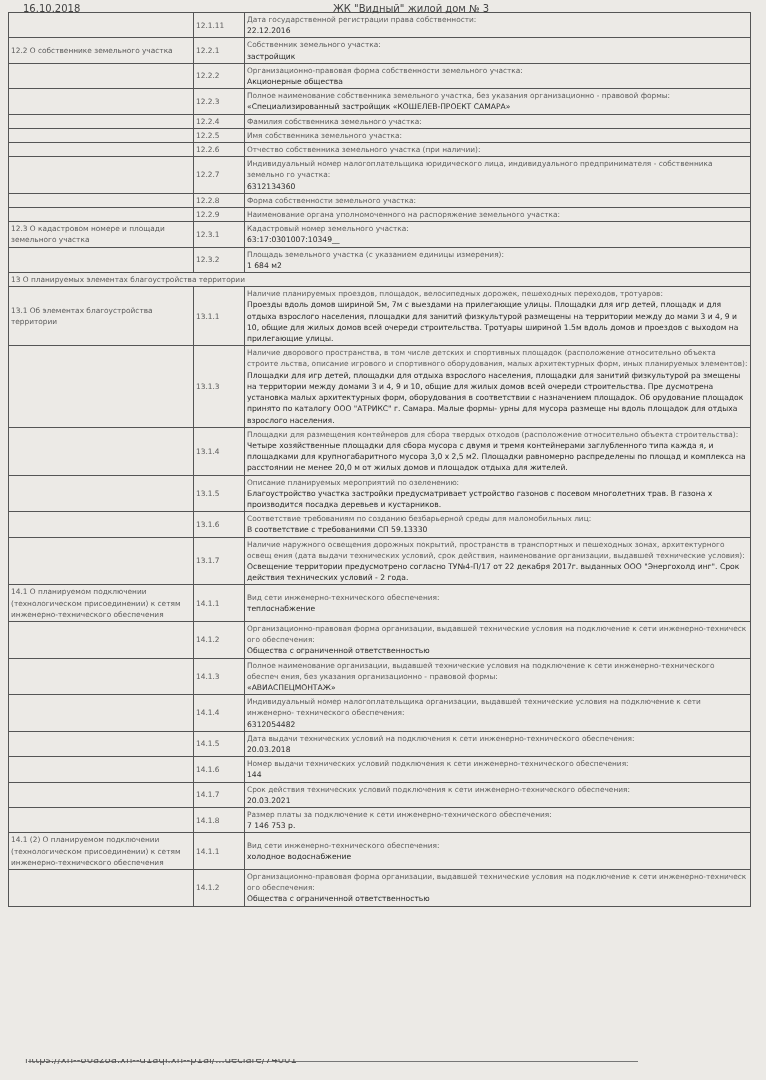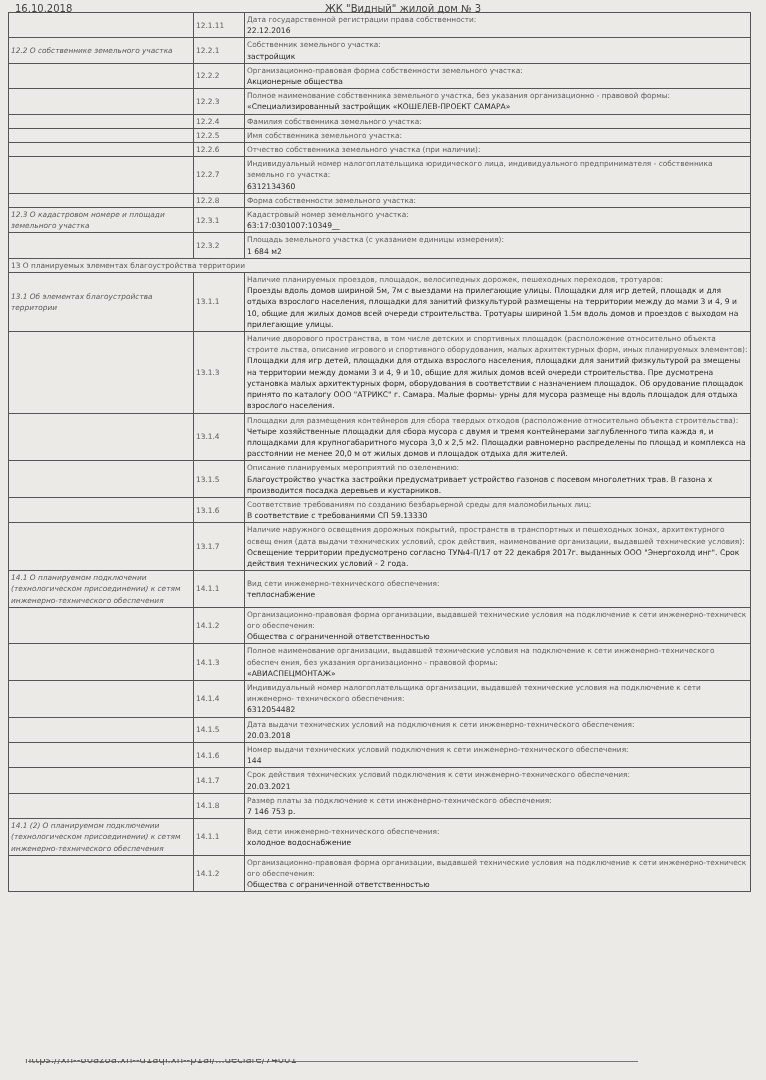--- a/index.html
+++ b/index.html
@@ -2,35 +2,35 @@
 <html><head>
 <meta charset="utf-8">
 <style>
   html, body { margin:0; padding:0; }
   body {
     width:766px; height:1080px; overflow:hidden; position:relative;
     background:#eceae6;
     font-family:"DejaVu Sans", sans-serif;
     color:#2b2b2b;
   }
-  .page-header { position:absolute; top:2px; left:0; width:638px; height:12px; overflow:hidden; }
+  .page-header { position:absolute; top:2px; left:8px; width:638px; height:12px; overflow:hidden; }
   .hdr-date { position:absolute; left:15px; top:1px; font-size:10px; color:#444; }
   .hdr-title { position:absolute; left:325px; top:1px; font-size:10px; color:#444; }
   table.doc {
     position:absolute; left:8px; top:12px; width:742px;
     border-collapse:collapse; table-layout:fixed;
     font-size:7.4px; line-height:11.2px;
   }
   table.doc td {
     border:1px solid #555; vertical-align:middle; padding:1px 2px;
     color:#5a5a5a;
   }
   col.c1 { width:185px; } col.c2 { width:51px; } col.c3 { width:506px; }
   td.num { color:#555; }
-  td.sec { color:#5a5a5a;font-style:italic; }
+  td.sec { color:#5a5a5a; }
   .lbl { display:block; color:#5e5e5e; }
   .val { display:block; font-weight:normal; color:#2a2a2a; font-size:7.6px; }
   td.full { color:#5a5a5a; }
   .footer { position:absolute; top:1059px; left:0; width:658px; height:14px; overflow:hidden; }
   .footer-line { position:absolute; left:28px; right:20px; top:2px; border-top:1px solid #777; }
   .footer-url { position:absolute; left:25px; top:-5px; font-size:10px; color:#555; }
   .footer-page { position:absolute; left:722px; top:-5px; font-size:10px; color:#555;margin-left:48px; }
 </style>
 </head>
 <body>
@@ -109,20 +109,27 @@
         </td>
       </tr>
       <tr>
         <td class="sec"></td>
         <td class="num">12.2.8</td>
         <td>
           <span class="lbl">Форма собственности земельного участка:</span>
         </td>
       </tr>
       <tr>
+        <td class="sec"></td>
+        <td class="num">12.2.9</td>
+        <td>
+          <span class="lbl">Наименование органа уполномоченного на распоряжение земельного участка:</span>
+        </td>
+      </tr>
+      <tr>
         <td class="sec">12.3 О кадастровом номере и площади земельного участка</td>
         <td class="num">12.3.1</td>
         <td>
           <span class="lbl">Кадастровый номер земельного участка:</span>
           <span class="val">63:17:0301007:10349__</span>
         </td>
       </tr>
       <tr>
         <td class="sec"></td>
         <td class="num">12.3.2</td>

